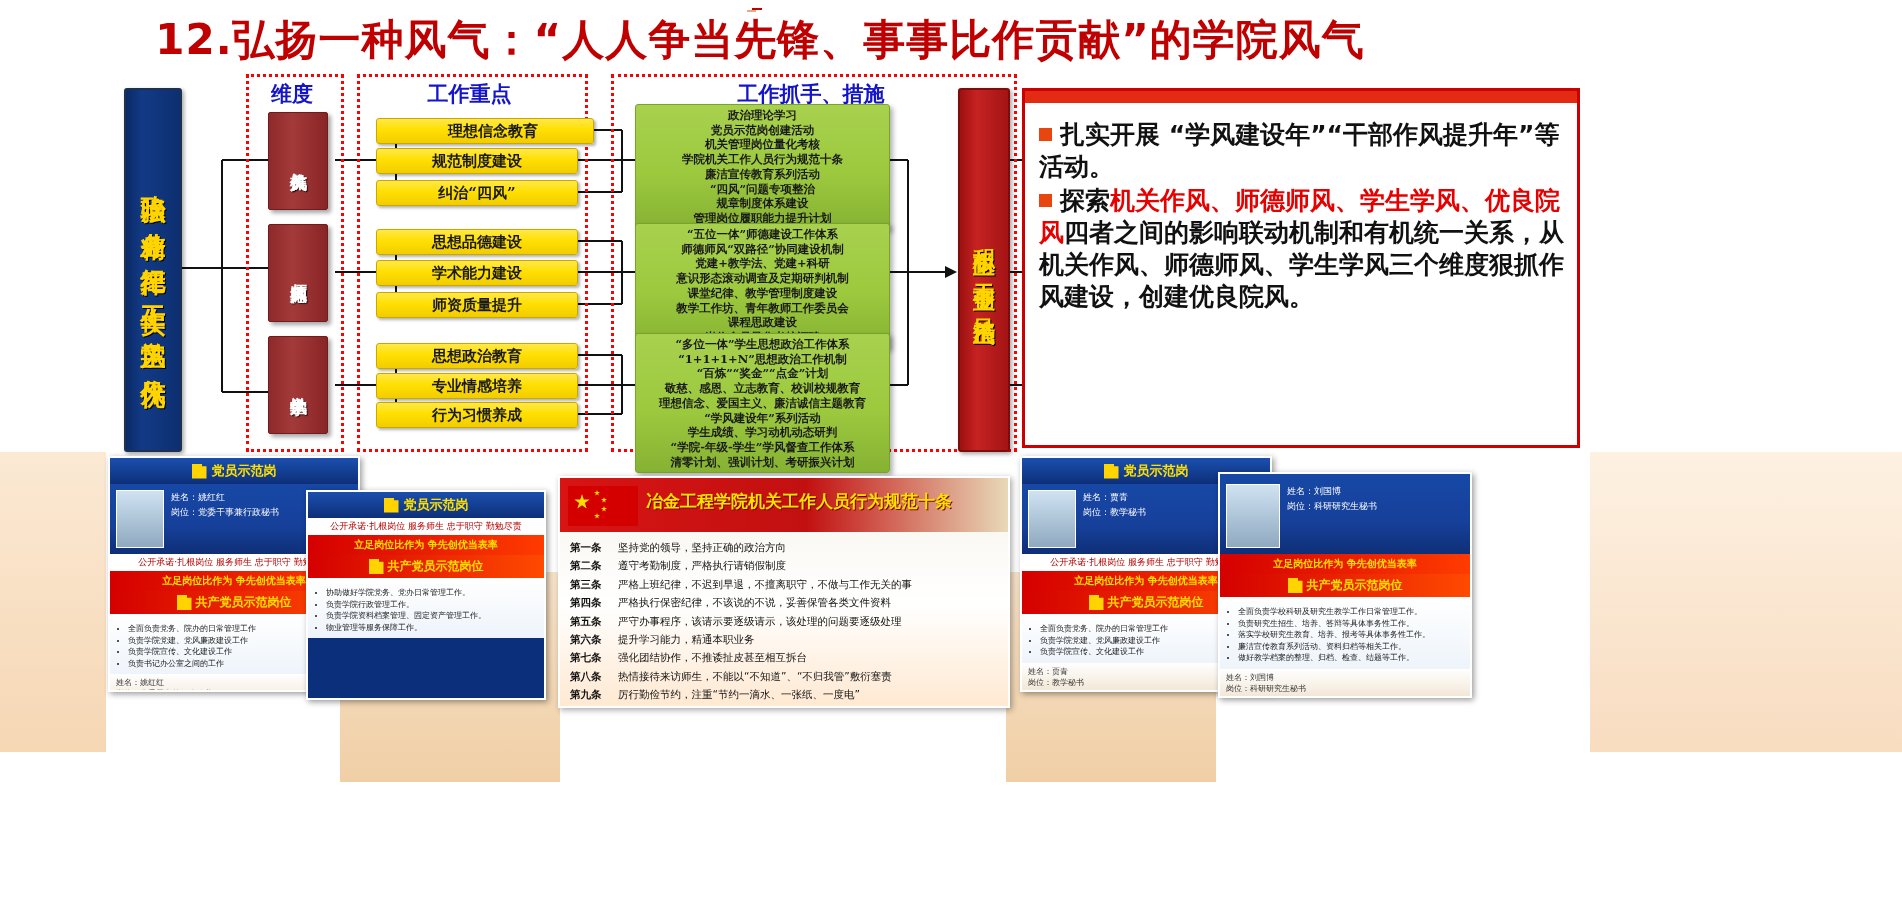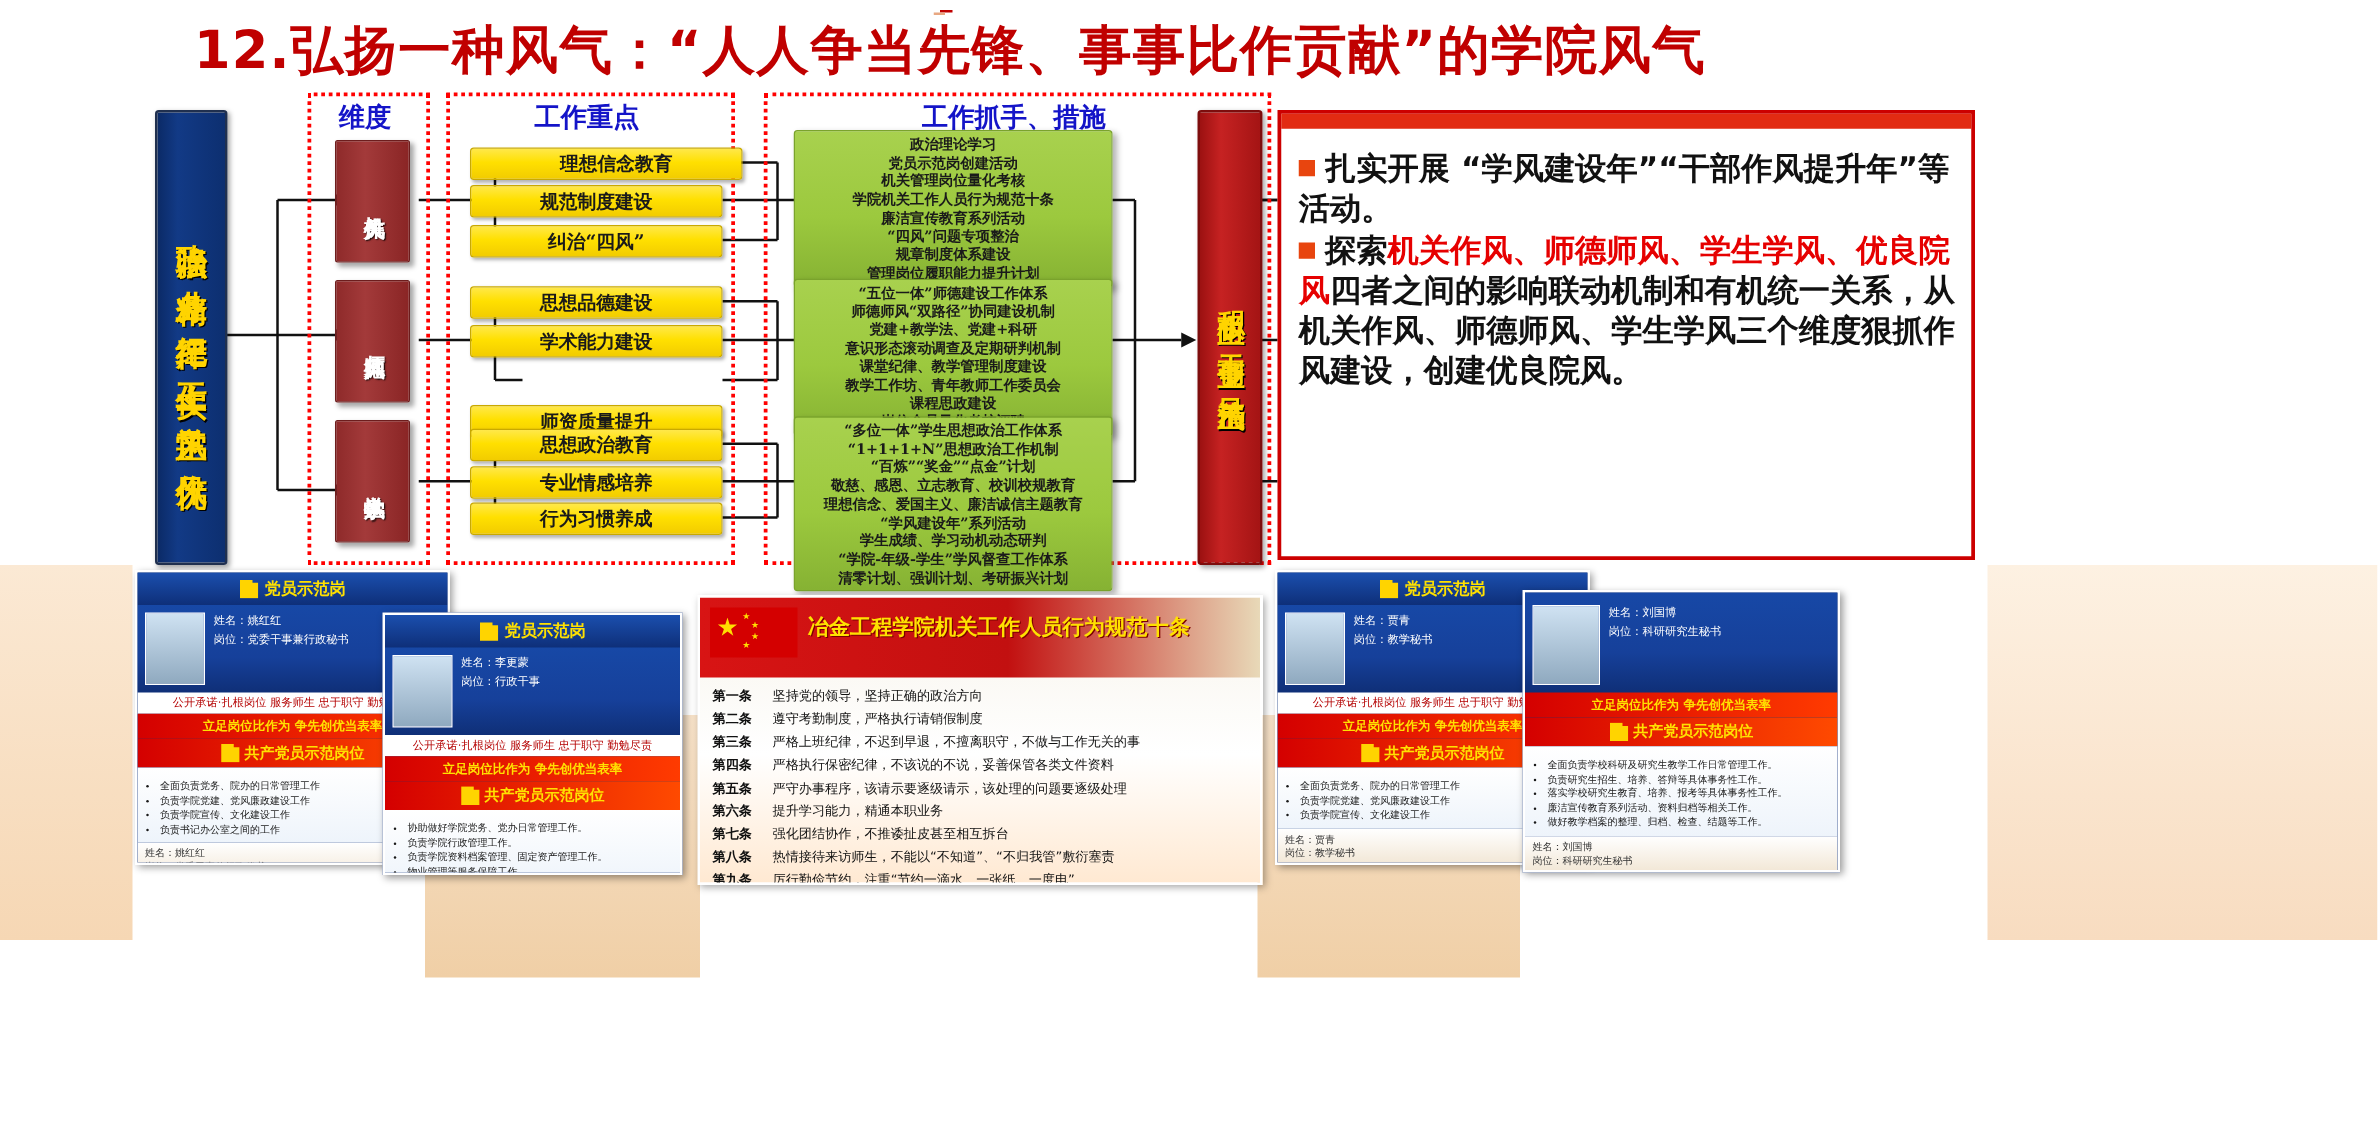--- a/index.html
+++ b/index.html
@@ -121,21 +121,21 @@
                 justify-content:center;gap:4px;}
   .card-low ul{margin:4px 0 0 0;padding-left:12px;}
   .card-low li{font-size:8px;color:#1a1a1a;line-height:1.45;}
   .card-foot{background:linear-gradient(to bottom,#ffffff,#f2e7d6);padding:3px 6px;font-size:8px;color:#333;}
   
   #banner{
     position:absolute;left:558px;top:476px;width:448px;height:228px;
     background:linear-gradient(to bottom,#f7f3ea 0%,#ffffff 55%,#ffe9d2 100%);
     border:2px solid #ffffff;box-shadow:2px 2px 6px rgba(0,0,0,.35);overflow:hidden;
   }
-  #banner-top{height:64px;background:linear-gradient(to right,#d81414 0%,#c21010 55%,#e8d9b8 100%);
+  #banner-top{height:54px;background:linear-gradient(to right,#d81414 0%,#c21010 55%,#e8d9b8 100%);
               position:relative;}
   #banner-title{position:absolute;left:86px;top:12px;color:#ffe100;font-size:17px;font-weight:bold;white-space:nowrap;
                 text-shadow:1px 1px 0 #7a0000;}
   #flag{position:absolute;left:8px;top:8px;width:70px;height:40px;background:#d40000;}
   #flag .star{position:absolute;background:#ffde00;clip-path:polygon(50% 0%,61% 35%,98% 35%,68% 57%,79% 91%,50% 70%,21% 91%,32% 57%,2% 35%,39% 35%);}
   #banner-list{padding:6px 10px;}
   .brow{display:flex;font-size:10.5px;color:#111;line-height:1.75;white-space:nowrap;}
   .bno{width:48px;font-weight:bold;}
   
   .deco{position:absolute;background:linear-gradient(to bottom,#fbe9d4,#f6d7b4);}
@@ -258,21 +258,21 @@
 <div class="dim-box" style="left:268px;top:336px;height:96px;">
   <span>学生学风</span>
 </div>
 
 <div class="yel-box" style="left:376px;top:118px;padding-left:16px;">理想信念教育</div>
 <div class="yel-box" style="left:376px;top:148px;">规范制度建设</div>
 <div class="yel-box" style="left:376px;top:180px;">纠治“四风”</div>
 
 <div class="yel-box" style="left:376px;top:229px;">思想品德建设</div>
 <div class="yel-box" style="left:376px;top:260px;">学术能力建设</div>
-<div class="yel-box" style="left:376px;top:292px;margin-top:32px;">师资质量提升</div>
+<div class="yel-box" style="left:376px;top:292px;">师资质量提升</div>
 
 <div class="yel-box" style="left:376px;top:343px;">思想政治教育</div>
 <div class="yel-box" style="left:376px;top:373px;">专业情感培养</div>
 <div class="yel-box" style="left:376px;top:402px;">行为习惯养成</div>
 
 <div class="grn-box" style="left:635px;top:104px;">
   <div>政治理论学习</div>
   <div>党员示范岗创建活动</div>
   <div>机关管理岗位量化考核</div>
   <div>学院机关工作人员行为规范十条</div>
@@ -357,27 +357,20 @@
       <div><span>姓名：</span><span>姚红红</span></div>
       <div><span>岗位：</span><span>党委干事兼行政秘书</span></div>
     </div>
   </div>
 
   <div class="card" style="left:306px;top:38px;width:236px;height:206px;">
     <div class="card-hdr">
       <span class="emblem"></span>
       <span class="t">党员示范岗</span>
     </div>
-    <div class="card-mid">
-      <div class="photo"></div>
-      <div class="fields">
-        <div><span>姓名：</span><span>李更蒙</span></div>
-        <div><span>岗位：</span><span>行政干事</span></div>
-      </div>
-    </div>
     <div class="card-band2">公开承诺·扎根岗位 服务师生 忠于职守 勤勉尽责</div>
     <div class="card-band">立足岗位比作为 争先创优当表率</div>
     <div class="card-low-hdr">
       <span class="emblem"></span>
       <span>共产党员示范岗位</span>
     </div>
     <div class="card-low">
       <ul>
         <li>协助做好学院党务、党办日常管理工作。</li>
         <li>负责学院行政管理工作。</li>

